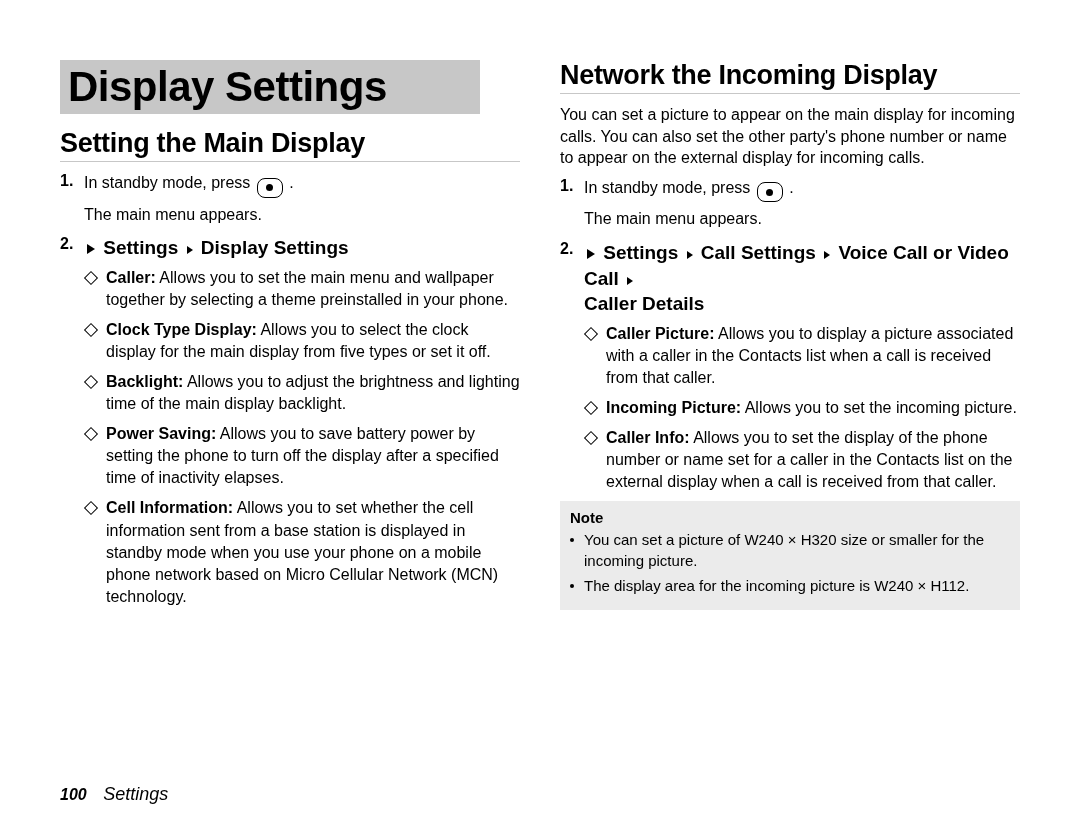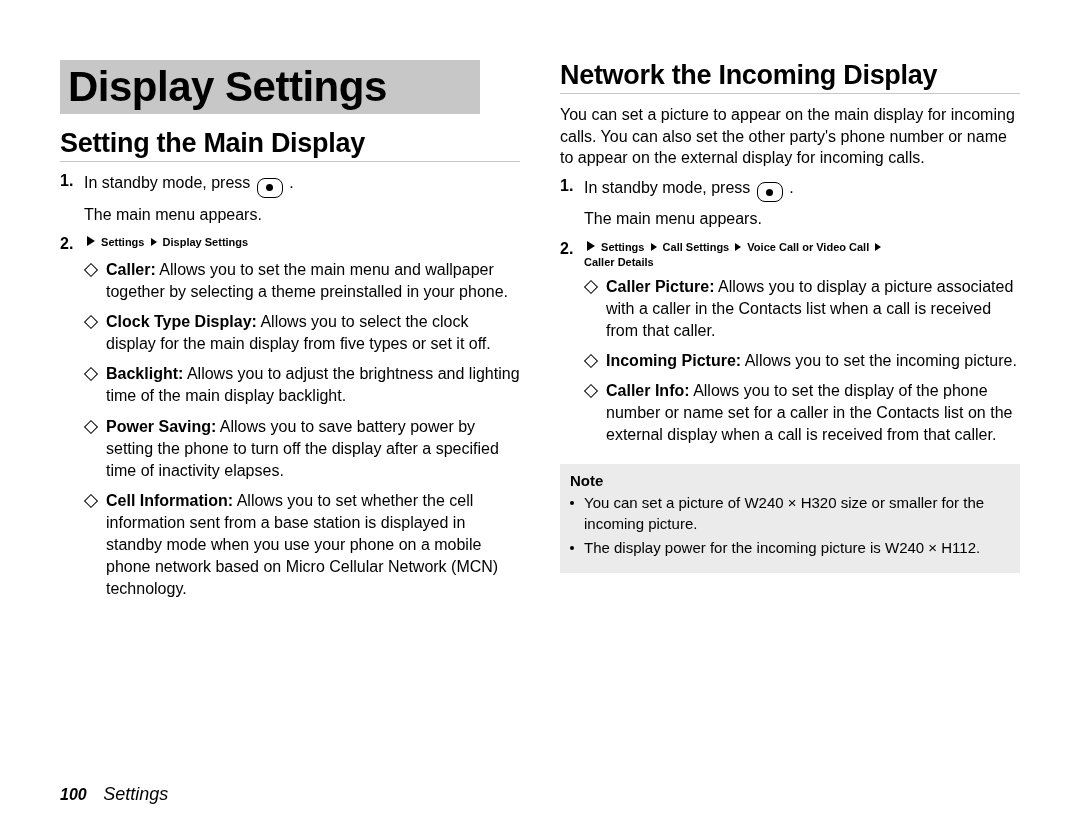--- a/index.html
+++ b/index.html
@@ -9,31 +9,31 @@
   .col{flex:1 1 0;min-width:0;}
   .chapter-title{background:#c7c7c7;display:inline-block;padding:6px 8px 6px 8px;font-family:"Arial Narrow",Arial,Helvetica,sans-serif;font-stretch:condensed;font-weight:700;letter-spacing:-0.5px;font-size:42px;line-height:1;margin:0 0 14px 0;width:420px;box-sizing:border-box;}
   .section-title{font-family:"Arial Narrow",Arial,Helvetica,sans-serif;font-stretch:condensed;font-weight:700;letter-spacing:-0.3px;font-size:27px;margin:0 0 10px 0;border-bottom:1px solid #c7c7c7;padding-bottom:2px;}
   .p{font-size:16px;line-height:1.35;margin:0 0 8px 0;}
   .step{display:flex;gap:6px;margin:0 0 6px 0;}
   .step-num{font-weight:700;font-size:16px;min-width:18px;}
   .step-body{font-size:16px;line-height:1.35;}
   .sub{margin-left:24px;font-size:16px;line-height:1.35;margin-bottom:10px;}
   .tri{display:inline-block;width:0;height:0;border-top:5px solid transparent;border-bottom:5px solid transparent;border-left:8px solid #000;margin:0 3px 0 3px;vertical-align:baseline;}
   .tri-small{display:inline-block;width:0;height:0;border-top:4px solid transparent;border-bottom:4px solid transparent;border-left:6px solid #000;margin:0 3px 0 3px;vertical-align:baseline;}
-  .nav-bold{font-weight:700;font-size:11px;}
+  .nav-bold{font-weight:700;font-size:19px;}
   .dot-icon{display:inline-flex;align-items:center;justify-content:center;width:24px;height:18px;border:1.5px solid #000;border-radius:8px;vertical-align:-3px;margin:0 2px;}
   .dot-icon::after{content:"";width:7px;height:7px;background:#000;border-radius:50%;}
   ul.diamond{list-style:none;padding:0;margin:0 0 0 26px;}
   ul.diamond li{position:relative;padding-left:20px;font-size:16px;line-height:1.38;margin-bottom:8px;}
   ul.diamond li::before{content:"";position:absolute;left:0;top:6px;width:8px;height:8px;border:1px solid #000;transform:rotate(45deg);}
   ul.square{list-style:none;padding:0;margin:0;}
   ul.square li{position:relative;padding-left:14px;font-size:15px;line-height:1.38;margin-bottom:4px;}
   ul.square li::before{content:"";position:absolute;left:0;top:8px;width:4px;height:4px;background:#000;border-radius:50%;}
   .bold{font-weight:700;}
-  .note-box{background:#ebebeb;padding:8px 10px 10px 10px;margin-top:18px;}
+  .note-box{background:#ebebeb;padding:8px 10px 10px 10px;margin-top:8px;}
   .note-title{font-weight:700;font-size:15px;margin-bottom:4px;}
   .footer{position:absolute;left:60px;bottom:26px;font-size:16px;}
   .footer .pn{font-weight:700;font-style:italic;margin-right:12px;}
   .footer .sec{font-style:italic;font-size:18px;}
 </style>
 </head>
 <body>
 
 <div class="page">
   <div class="columns">
@@ -103,21 +103,21 @@
       <ul class="diamond">
         <li><span class="bold">Caller Picture:</span><span> Allows you to display a picture associated with a caller in the Contacts list when a call is received from that caller.</span></li>
         <li><span class="bold">Incoming Picture:</span><span> Allows you to set the incoming picture.</span></li>
         <li><span class="bold">Caller Info:</span><span> Allows you to set the display of the phone number or name set for a caller in the Contacts list on the external display when a call is received from that caller.</span></li>
       </ul>
 
       <div class="note-box">
         <div class="note-title">Note</div>
         <ul class="square">
           <li>You can set a picture of W240 × H320 size or smaller for the incoming picture.</li>
-          <li>The display power for the incoming picture is W240 × H112.</li>
+          <li>The display area for the incoming picture is W240 × H112.</li>
         </ul>
       </div>
     </div>
 
   </div>
 
   <div class="footer">
     <span class="pn">100</span>
     <span class="sec">Settings</span>
   </div>

